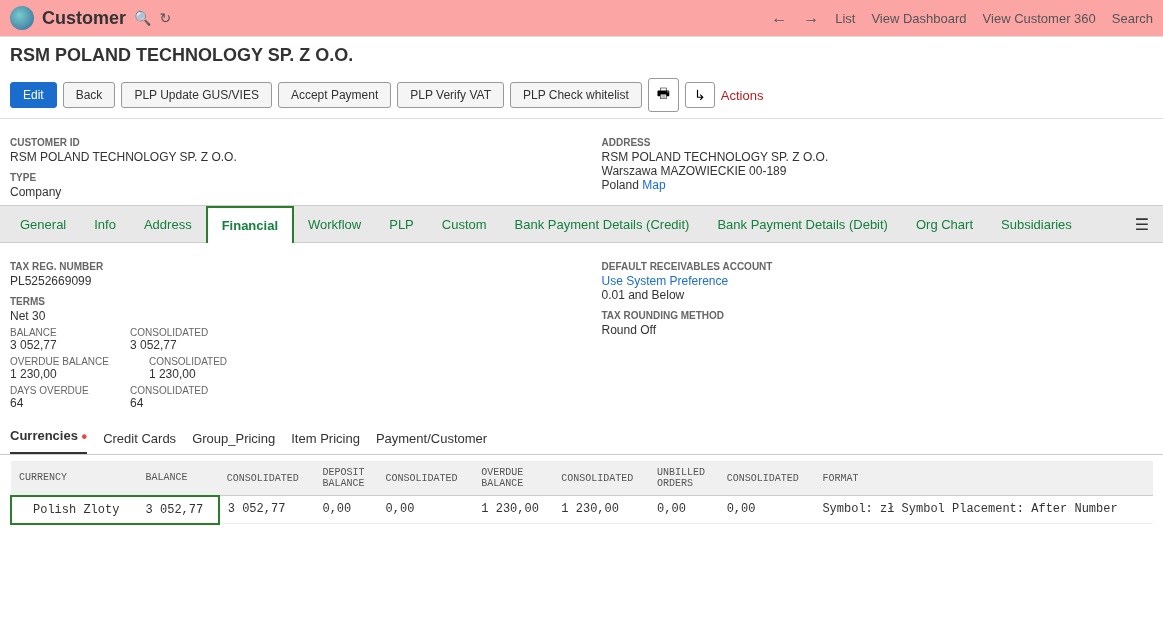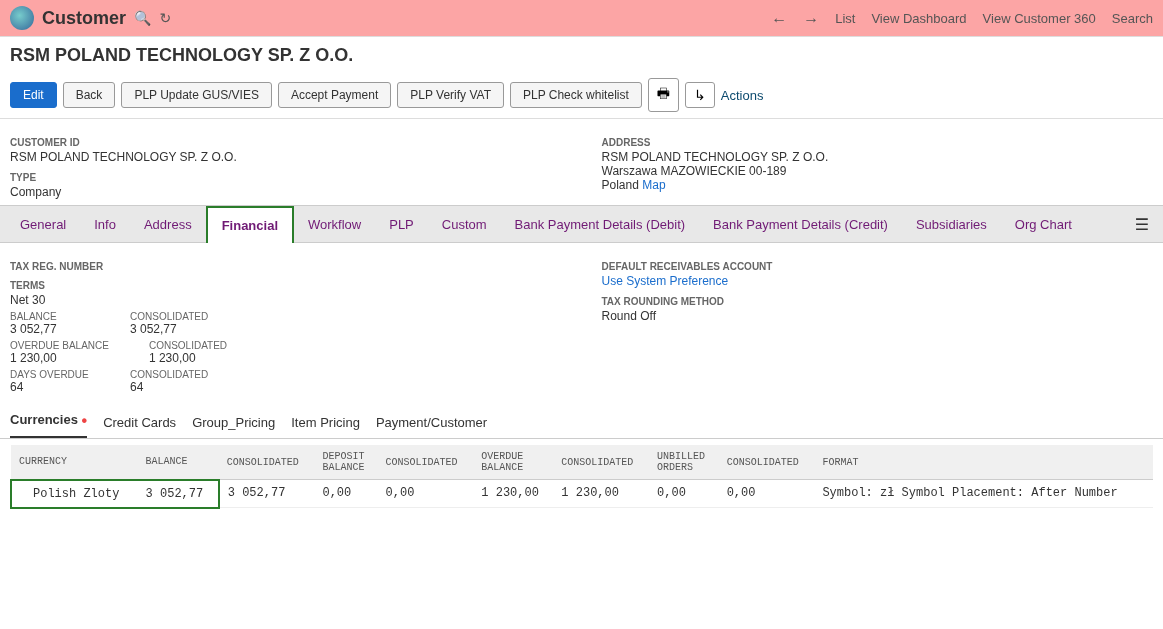--- a/index.html
+++ b/index.html
@@ -16,32 +16,32 @@
     .nav-arrow { font-size: 16px; cursor: pointer; color: #555; }
 
     
     .company-title { font-size: 18px; font-weight: bold; padding: 8px 10px 6px; }
 
     
     .action-bar { display: flex; align-items: center; gap: 6px; padding: 6px 10px; border-bottom: 1px solid #ddd; }
     .btn { padding: 5px 12px; font-size: 12px; cursor: pointer; border-radius: 3px; border: 1px solid #999; background: #f5f5f5; color: #333; }
     .btn-primary { background: #1a6dcc; color: #fff; border-color: #1a6dcc; }
     .print-btn { background: none; border: 1px solid #999; border-radius: 3px; padding: 4px 8px; cursor: pointer; font-size: 14px; }
-    .actions-label { font-size: 13px; color: #0c4a6e; }
+    .actions-label { font-size: 13px; color: #b91c1c; }
 
     
     .info-section { display: flex; padding: 10px 10px 6px; gap: 40px; }
     .info-left, .info-right { flex: 1; }
     .field-label { font-size: 10px; color: #666; text-transform: uppercase; margin-bottom: 2px; margin-top: 8px; font-weight: bold; }
     .field-value { font-size: 12px; color: #333; }
     .field-value.link { color: #1a6dcc; cursor: pointer; text-decoration: none; }
 
     
     .tab-bar { display: flex; align-items: center; background: #e8e8e8; border-top: 1px solid #ccc; border-bottom: 1px solid #ccc; padding: 0 6px; }
-    .tab { padding: 10px 14px; font-size: 13px; cursor: pointer; color: #701a75; white-space: nowrap; }
+    .tab { padding: 10px 14px; font-size: 13px; cursor: pointer; color: #15803d; white-space: nowrap; }
     .tab.active { background: #fff; border: 2px solid #2a7d2a; border-bottom: none; font-weight: bold; margin-bottom: -1px; }
     .tab-menu-icon { margin-left: auto; font-size: 16px; cursor: pointer; padding: 8px; }
 
     
     .financial-content { padding: 10px; }
     .financial-grid { display: flex; gap: 40px; }
     .financial-left { flex: 1; }
     .financial-right { flex: 1; }
     .balance-row { display: flex; gap: 40px; margin-top: 4px; }
     .balance-col { min-width: 80px; }
@@ -111,31 +111,32 @@
 </div>
 
 <div class="tab-bar">
   <div class="tab">General</div>
   <div class="tab">Info</div>
   <div class="tab">Address</div>
   <div class="tab active">Financial</div>
   <div class="tab">Workflow</div>
   <div class="tab">PLP</div>
   <div class="tab">Custom</div>
+  <div class="tab">Bank Payment Details (Credit)</div>
   <div class="tab">Bank Payment Details (Debit)</div>
-  <div class="tab">Bank Payment Details (Credit)</div>
+  <div class="tab">Org Chart</div>
   <div class="tab">Subsidiaries</div>
-  <div class="tab">Org Chart</div>
   <div class="tab-menu-icon">☰</div>
 </div>
 
 <div class="financial-content">
   <div class="financial-grid">
     <div class="financial-left">
       <div class="field-label">TAX REG. NUMBER</div>
+      <div class="field-value">PL5252669099</div>
 
       <div class="field-label">TERMS</div>
       <div class="field-value">Net 30</div>
 
       <div class="balance-row">
         <div class="balance-col">
           <div class="col-label">BALANCE</div>
           <div class="field-value">3 052,77</div>
         </div>
         <div class="balance-col">
@@ -164,20 +165,21 @@
           <div class="col-label">CONSOLIDATED</div>
           <div class="field-value">64</div>
         </div>
       </div>
     </div>
 
     <div class="financial-right">
       <div class="field-label">DEFAULT RECEIVABLES ACCOUNT</div>
       <a class="field-value link" href="#">Use System Preference</a>
 
+      <div class="field-value">0.01 and Below</div>
 
       <div class="field-label">TAX ROUNDING METHOD</div>
       <div class="field-value">Round Off</div>
     </div>
   </div>
 </div>
 
 <div class="sub-tabs">
   <div class="sub-tab active">Currencies <span class="sub-tab-dot">•</span></div>
   <div class="sub-tab">Credit Cards</div>

